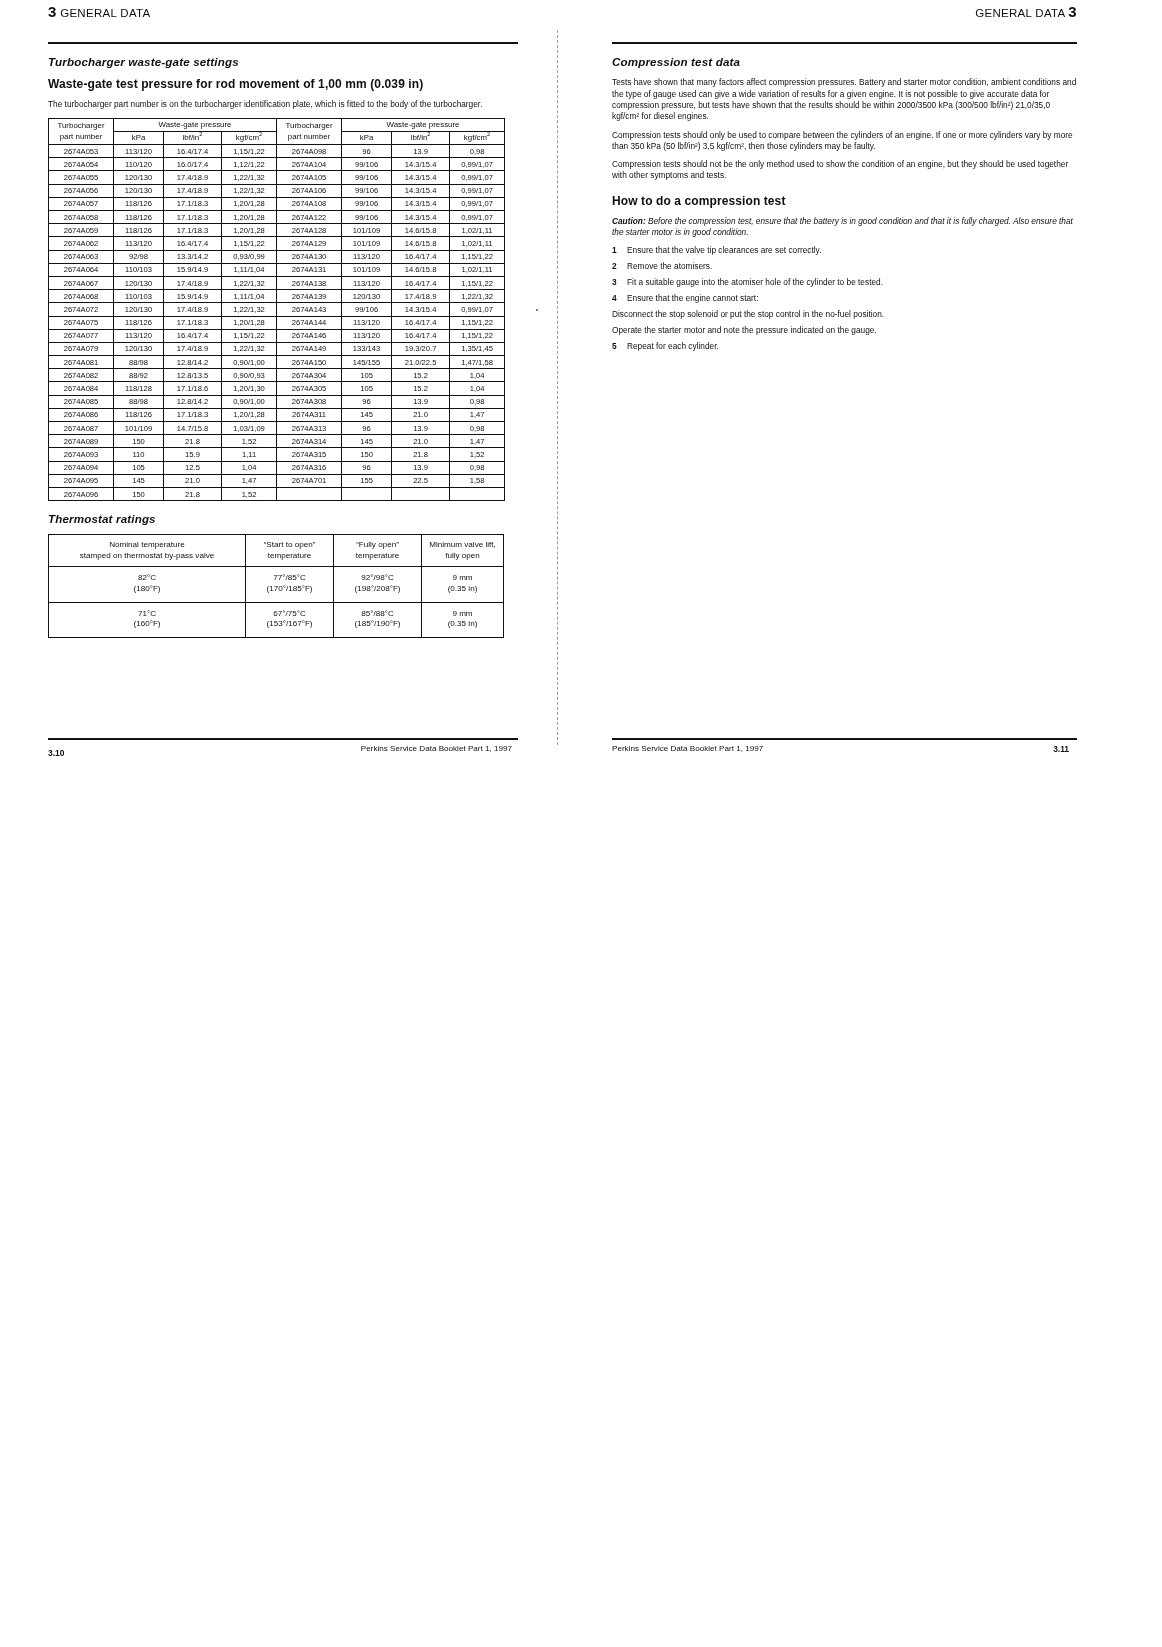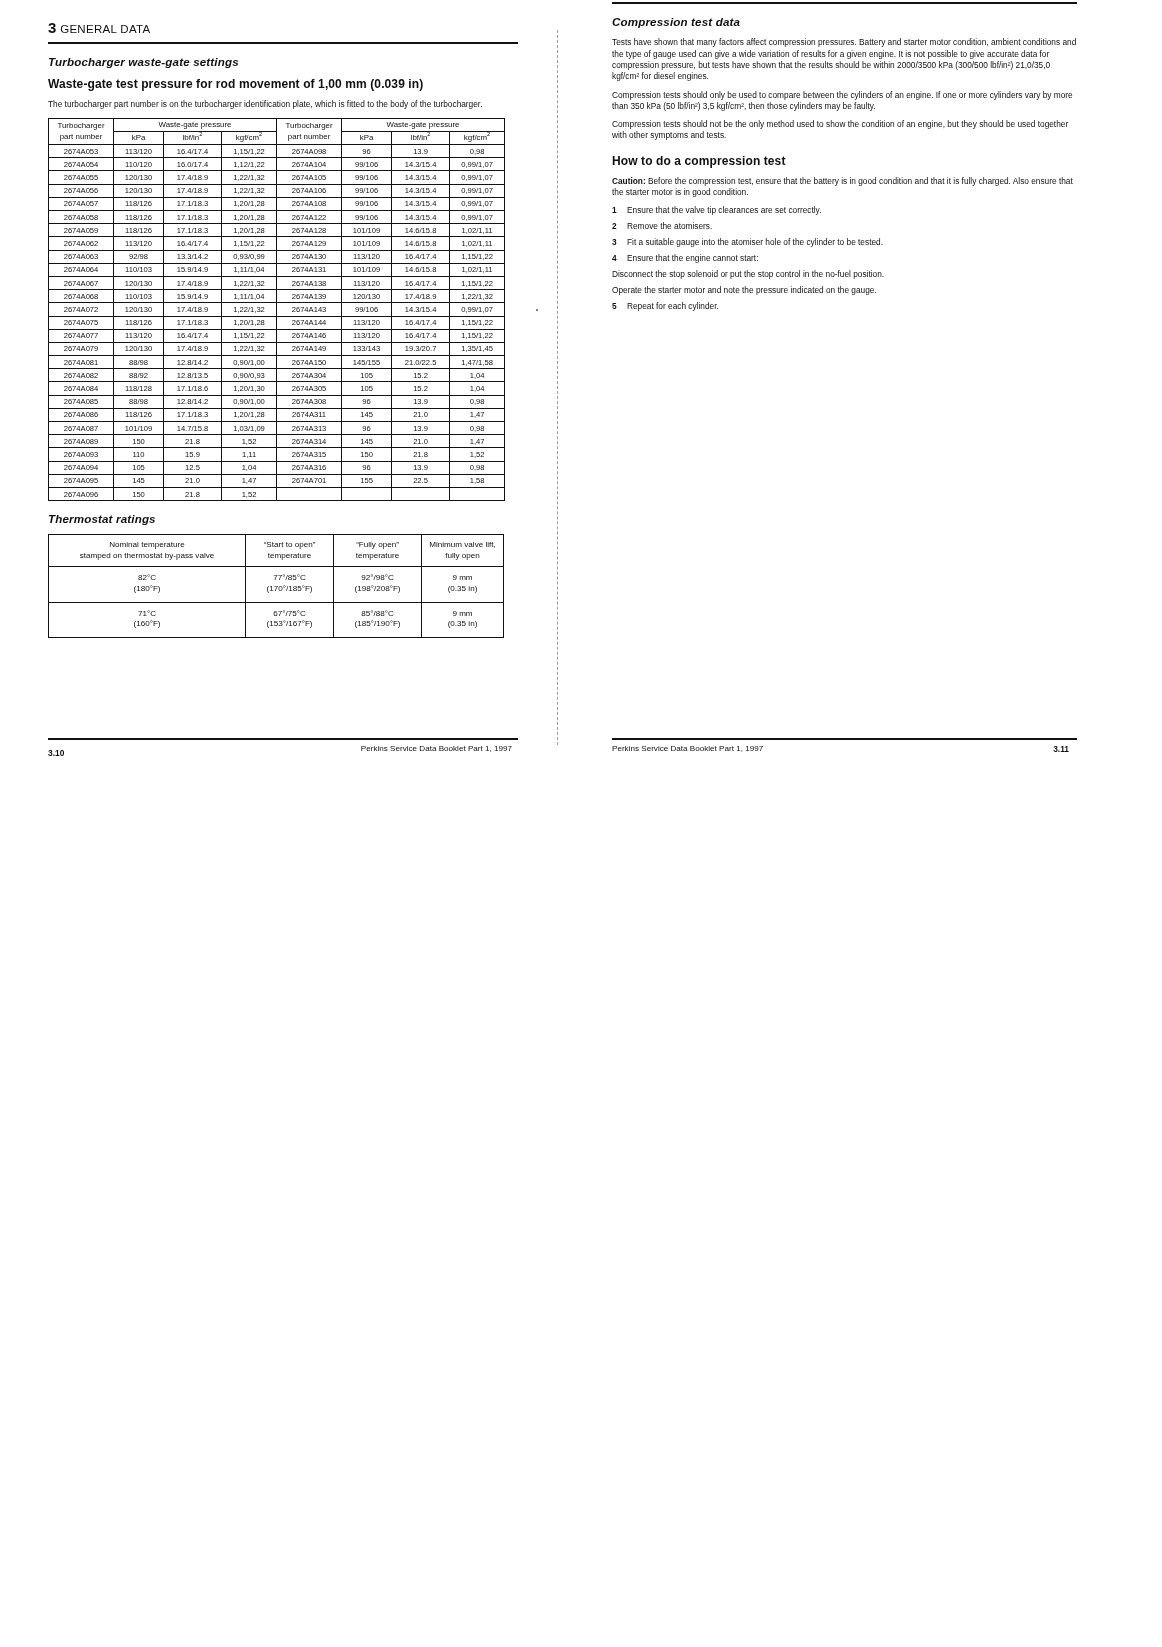--- a/index.html
+++ b/index.html
@@ -11,31 +11,31 @@
     position:relative;
     overflow:hidden;
   }
   .page{position:absolute;left:0;top:0;width:1162px;height:790px;}
   .col{position:absolute;top:0;}
   .col-left{left:48px;width:470px;}
   .col-right{left:612px;width:465px;}
 
   
   .runhead{height:40px;position:relative;}
-  .runhead .txt{position:absolute;bottom:4px;font-size:11.5px;letter-spacing:.3px;}
+  .runhead .txt{position:absolute;bottom:20px;font-size:11.5px;letter-spacing:.3px;}
   .runhead .big{font-size:15px;font-weight:bold;}
   .rh-left .txt{left:0;}
   .rh-right .txt{right:0;}
   .rule{height:2.4px;background:#111;margin-top:2px;}
 
   h2.sec{font-size:11.6px;font-weight:bold;margin:11px 0 9px 0;letter-spacing:.15px;font-style:italic;}
   h3.sub{font-size:12px;font-weight:bold;margin:0 0 8px 0;letter-spacing:.1px;}
   p.body{font-size:8.3px;line-height:11.3px;margin:0 0 7px 0;text-align:left;}
   p.body.tight{margin-bottom:5px;}
-  .ital{}
+  .ital{font-style:italic;}
   .bold{font-weight:bold;}
 
   
   .nlist{margin:0 0 4px 0;padding:0;list-style:none;}
   .nlist li{font-size:8.3px;line-height:11.3px;margin:0 0 4.5px 0;padding-left:15px;position:relative;}
   .nlist li .num{position:absolute;left:0;top:0;font-weight:bold;}
 
   
   table{border-collapse:collapse;}
   .wg{width:455px;table-layout:fixed;}
@@ -462,20 +462,26 @@
       <div class="fline"></div>
       <div class="frow">
         <span class="fpage">3.10</span>
         <span class="fbook">Perkins Service Data Booklet Part 1, 1997</span>
       </div>
     </div>
   </div>
 
   <div class="col col-right">
 
+    <div class="runhead rh-right">
+      <div class="txt">
+        <span>GENERAL DATA</span>
+        <span class="big">3</span>
+      </div>
+    </div>
     <div class="rule"></div>
 
     <h2 class="sec">Compression test data</h2>
 
     <p class="body">Tests have shown that many factors affect compression pressures. Battery and starter motor condition, ambient conditions and the type of gauge used can give a wide variation of results for a given engine. It is not possible to give accurate data for compression pressure, but tests have shown that the results should be within 2000/3500 kPa (300/500 lbf/in²) 21,0/35,0 kgf/cm² for diesel engines.</p>
     <p class="body">Compression tests should only be used to compare between the cylinders of an engine. If one or more cylinders vary by more than 350 kPa (50 lbf/in²) 3,5 kgf/cm², then those cylinders may be faulty.</p>
     <p class="body">Compression tests should not be the only method used to show the condition of an engine, but they should be used together with other symptoms and tests.</p>
 
     <h3 class="sub" style="margin-top:12px;">How to do a compression test</h3>
 

